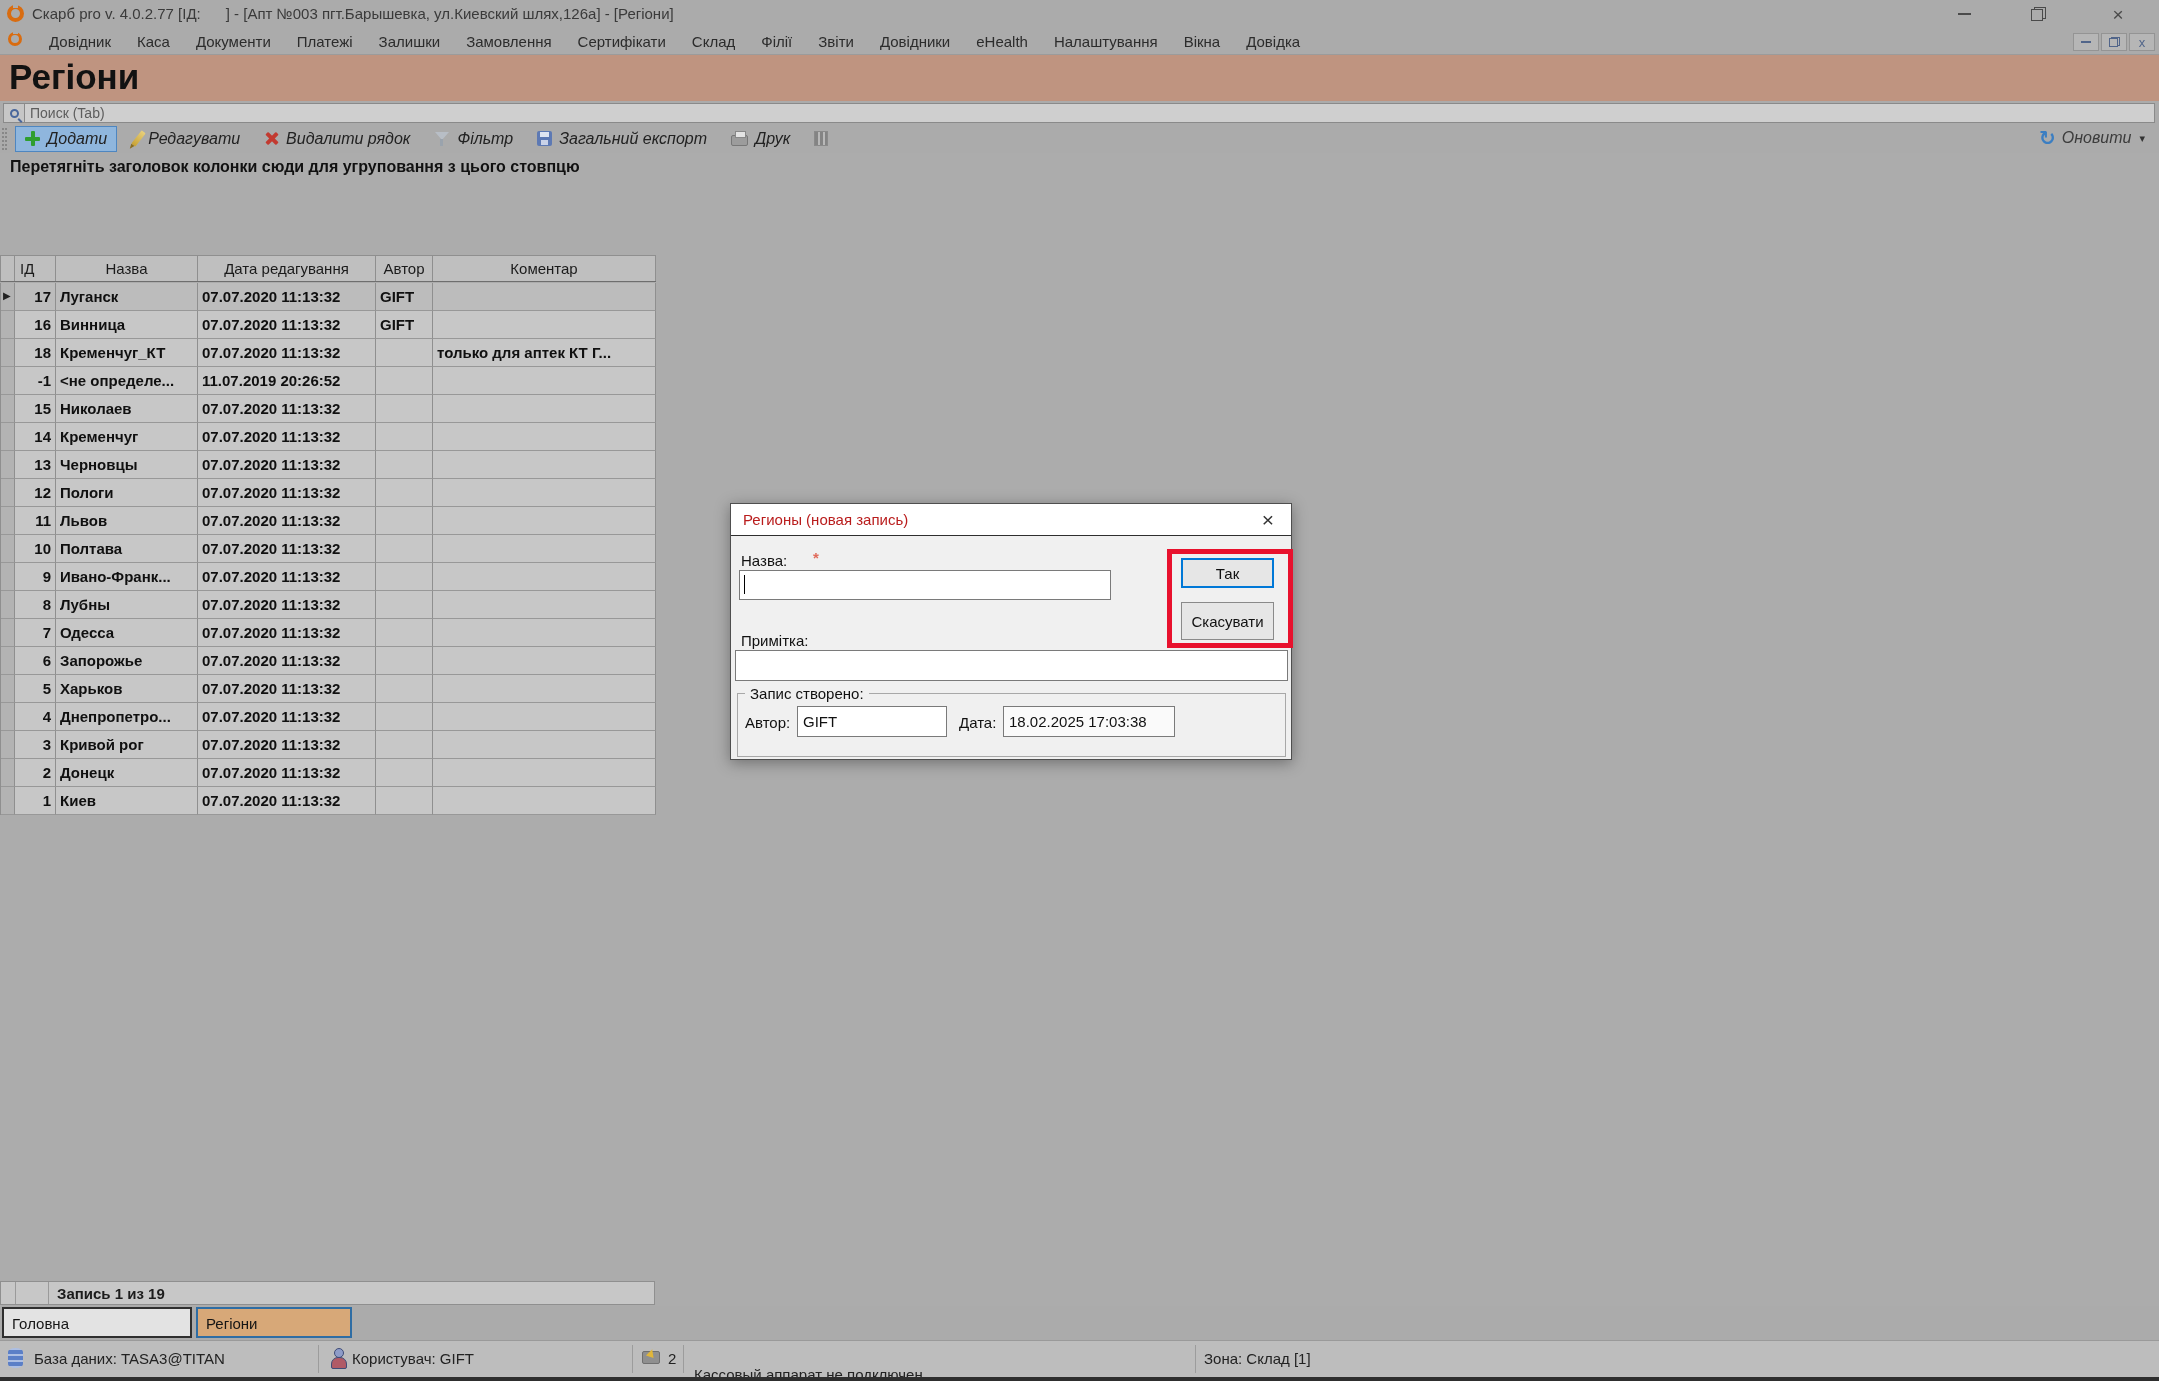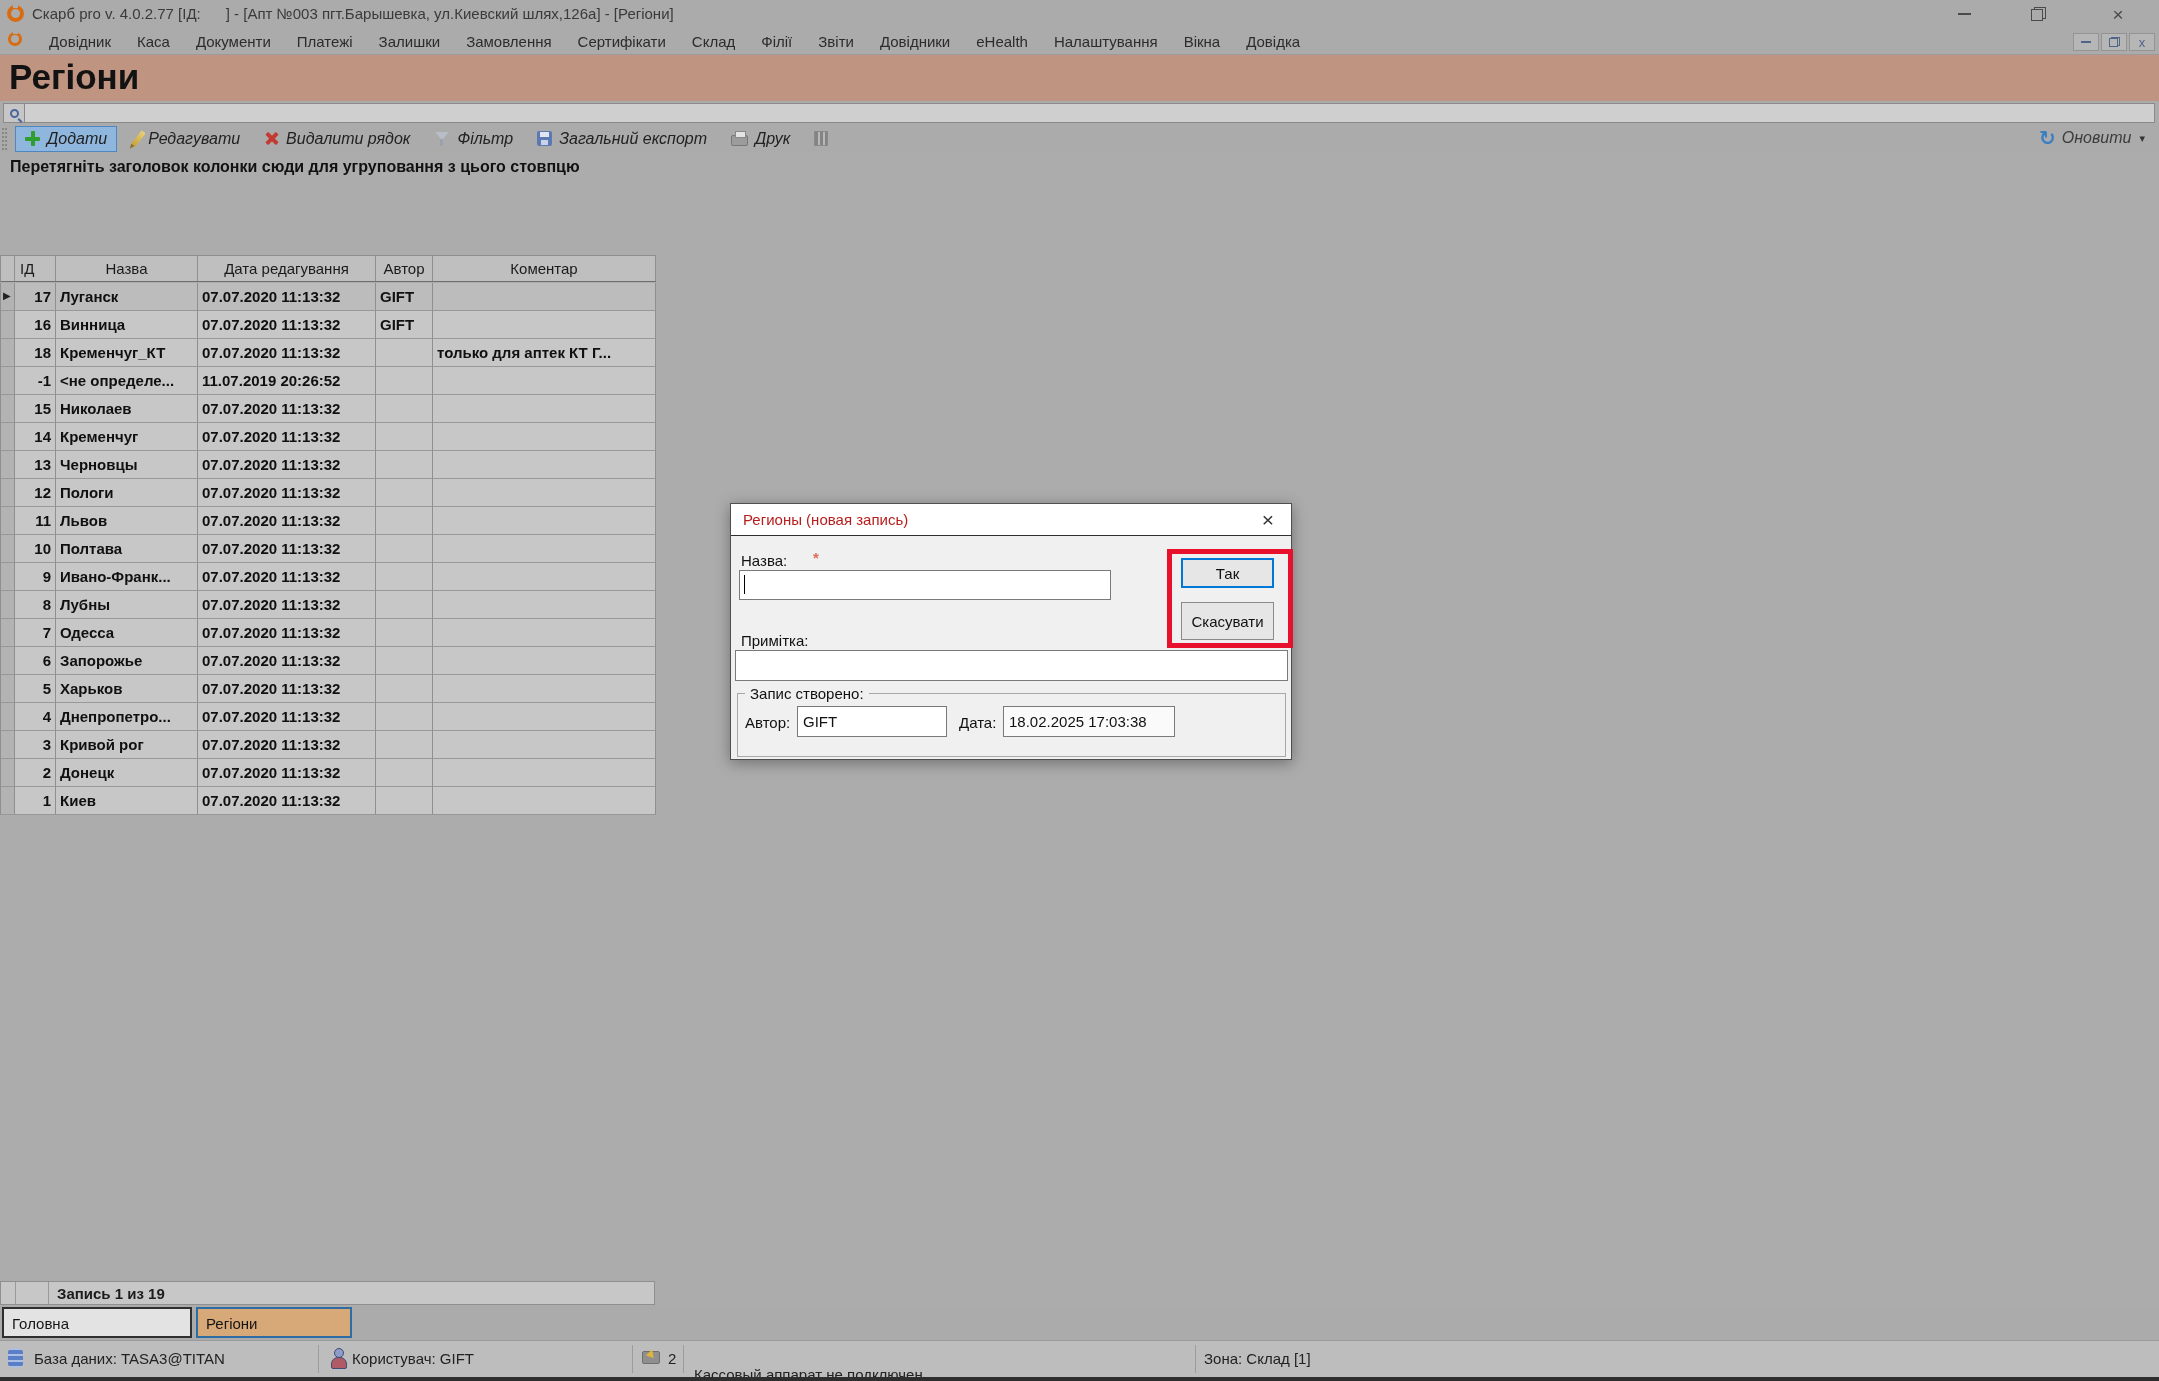--- a/index.html
+++ b/index.html
@@ -179,20 +179,21 @@
 
   <div id="pageheader" class="abs">
     <div id="page-title">Регіони</div>
   </div>
 
   <div id="searchrow" class="abs">
     <div id="search-box">
       <span id="search-iconbox">
           <span class="magnifier"></span>
         </span>
+      <input id="search-input" type="text" placeholder="Поиск (Tab)" style="">
     </div>
   </div>
 
   <div id="toolbarrow" class="abs">
     <span class="grip"></span>
     <span class="tbtn" id="btn-add">
       <span class="plus-icon"></span>
       <span>Додати</span>
     </span>
     <span class="tbtn">

